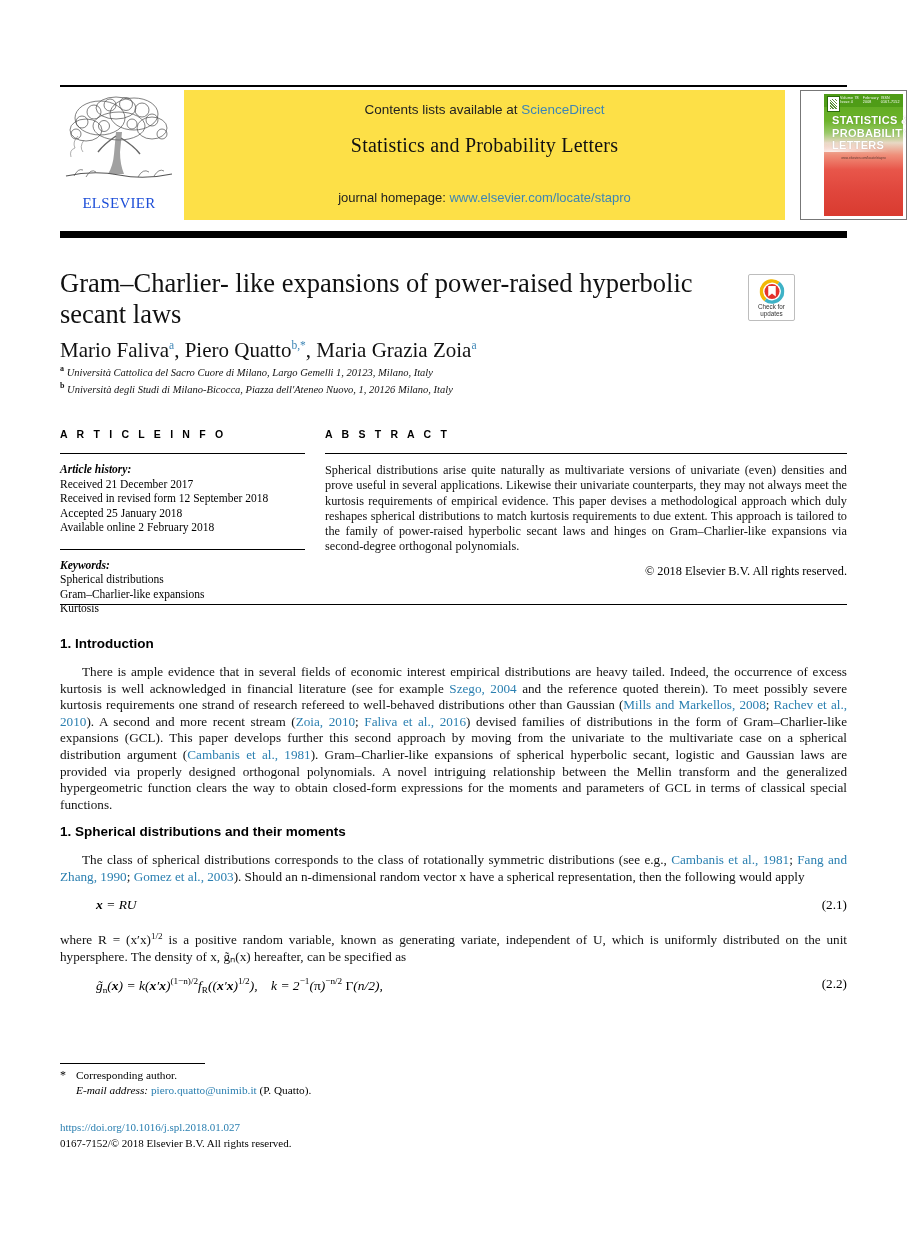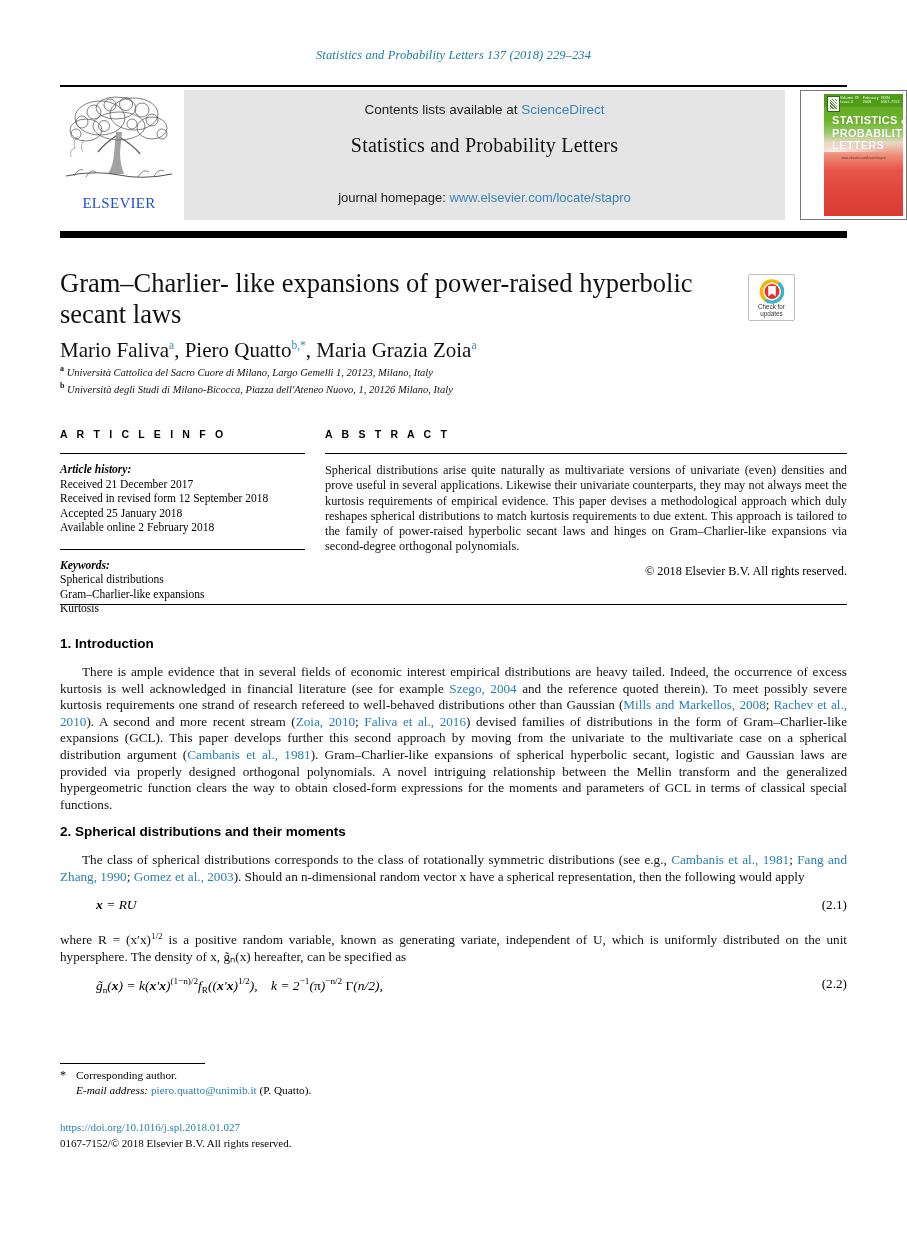--- a/index.html
+++ b/index.html
@@ -66,21 +66,21 @@
     font-family: "Liberation Serif", serif;
     font-size: 15px;
     letter-spacing: .3px;
     color: #1d4ed8;
     line-height: 26px;
   }
   .contents-box {
     position: absolute;
     left: 124px; top: 0;
     width: 601px; height: 130px;
-    background: #e5e5e5;
+    background: #fde047;
     text-decoration: underline;
   }
   .contents-line {
     position: absolute;
     top: 12px; left: 0;
     width: 601px;
     text-align: center;
     font-family: "Liberation Sans", sans-serif;
     font-size: 13.5px;
     color: #222;
@@ -405,21 +405,20 @@
     font-size: 11px;
     line-height: 15.5px;
   }
   .doi-link { color: #2a7fb0; }
 </style>
 </head>
 <body>
 
 <div class="page">
 
-  <div class="running-head">Statistics and Probability Letters 137 (2018) 229–234</div>
 
   <div class="header-rule-top"></div>
 
   <div class="header-band">
 
     <div class="elsevier-logo">
       <svg class="elsevier-tree" viewBox="0 0 110 100">
         <g stroke="#4a4a4a" stroke-width="0.7" fill="none">
           <ellipse cx="36" cy="26" rx="25" ry="17"></ellipse>
           <ellipse cx="70" cy="22" rx="24" ry="16"></ellipse>
@@ -538,21 +537,21 @@
   </div>
 
   <div class="info-abs-bottom-rule"></div>
 
   <div class="body-area">
 
     <h2 class="num-head">1.  Introduction</h2>
 
     <p class="para"><span>There is ample evidence that in several fields of economic interest empirical distributions are heavy tailed. Indeed, the occurrence of excess kurtosis is well acknowledged in financial literature (see for example </span><span class="ref">Szego, 2004</span><span> and the reference quoted therein). To meet possibly severe kurtosis requirements one strand of research refereed to well-behaved distributions other than Gaussian (</span><span class="ref">Mills and Markellos, 2008</span><span>; </span><span class="ref">Rachev et al., 2010</span><span>). A second and more recent stream (</span><span class="ref">Zoia, 2010</span><span>; </span><span class="ref">Faliva et al., 2016</span><span>) devised families of distributions in the form of Gram–Charlier-like expansions (GCL). This paper develops further this second approach by moving from the univariate to the multivariate case on a spherical distribution argument (</span><span class="ref">Cambanis et al., 1981</span><span>). Gram–Charlier-like expansions of spherical hyperbolic secant, logistic and Gaussian laws are provided via properly designed orthogonal polynomials. A novel intriguing relationship between the Mellin transform and the generalized hypergeometric function clears the way to obtain closed-form expressions for the moments and parameters of GCL in terms of classical special functions.</span></p>
 
-    <h2 class="num-head">2.  Spherical distributions and their moments</h2>
+    <h2 class="num-head">1.  Spherical distributions and their moments</h2>
 
     <p class="para"><span>The class of spherical distributions corresponds to the class of rotationally symmetric distributions (see e.g., </span><span class="ref">Cambanis et al., 1981</span><span>; </span><span class="ref">Fang and Zhang, 1990</span><span>; </span><span class="ref">Gomez et al., 2003</span><span>). Should an n-dimensional random vector x have a spherical representation, then the following would apply</span></p>
 
     <div class="eqrow">
       <div class="eq"><span class="bold-it">x</span> = <span style="font-style:italic">RU</span></div>
       <div class="eqnum">(2.1)</div>
     </div>
 
     <p class="para noindent"><span>where R  =  (x′x)</span><span class="sup">1/2</span><span> is a positive random variable, known as generating variate, independent of U, which is uniformly distributed on the unit hypersphere. The density of x, g̃ₙ(x) hereafter, can be specified as</span></p>
 

